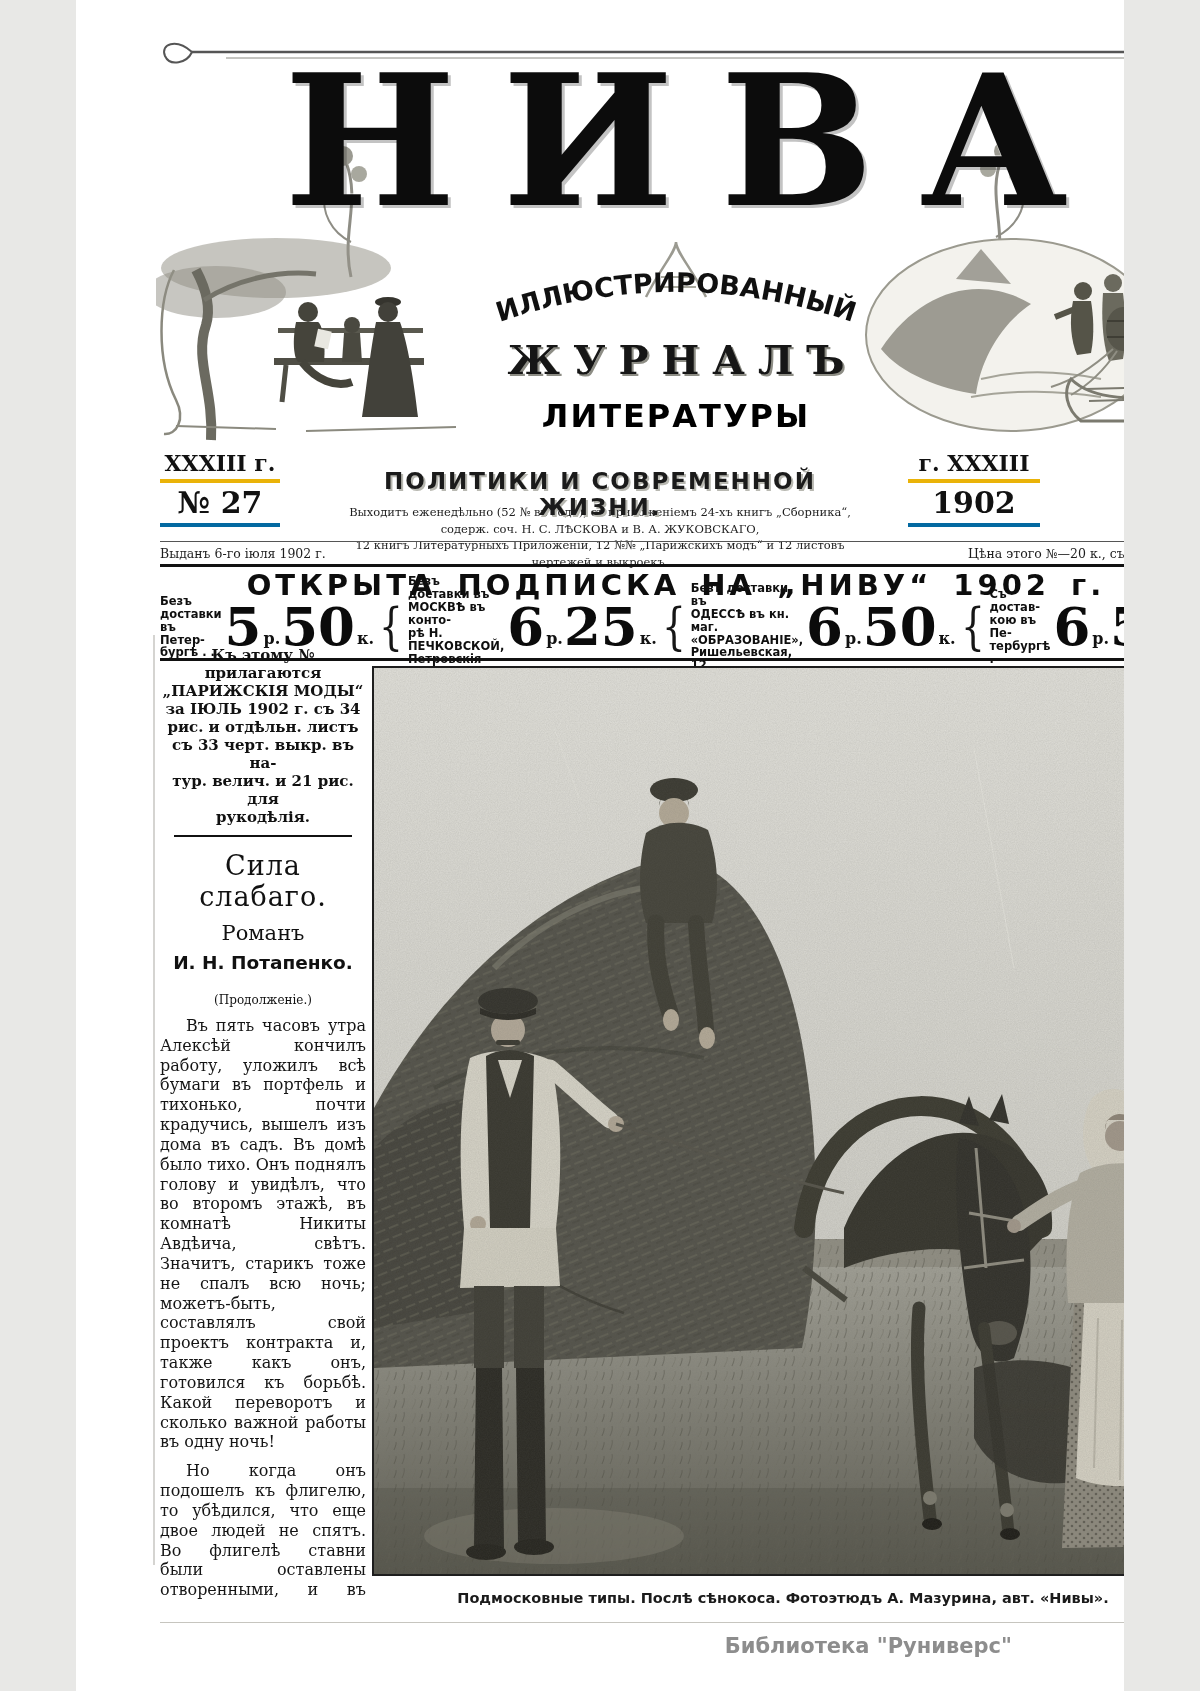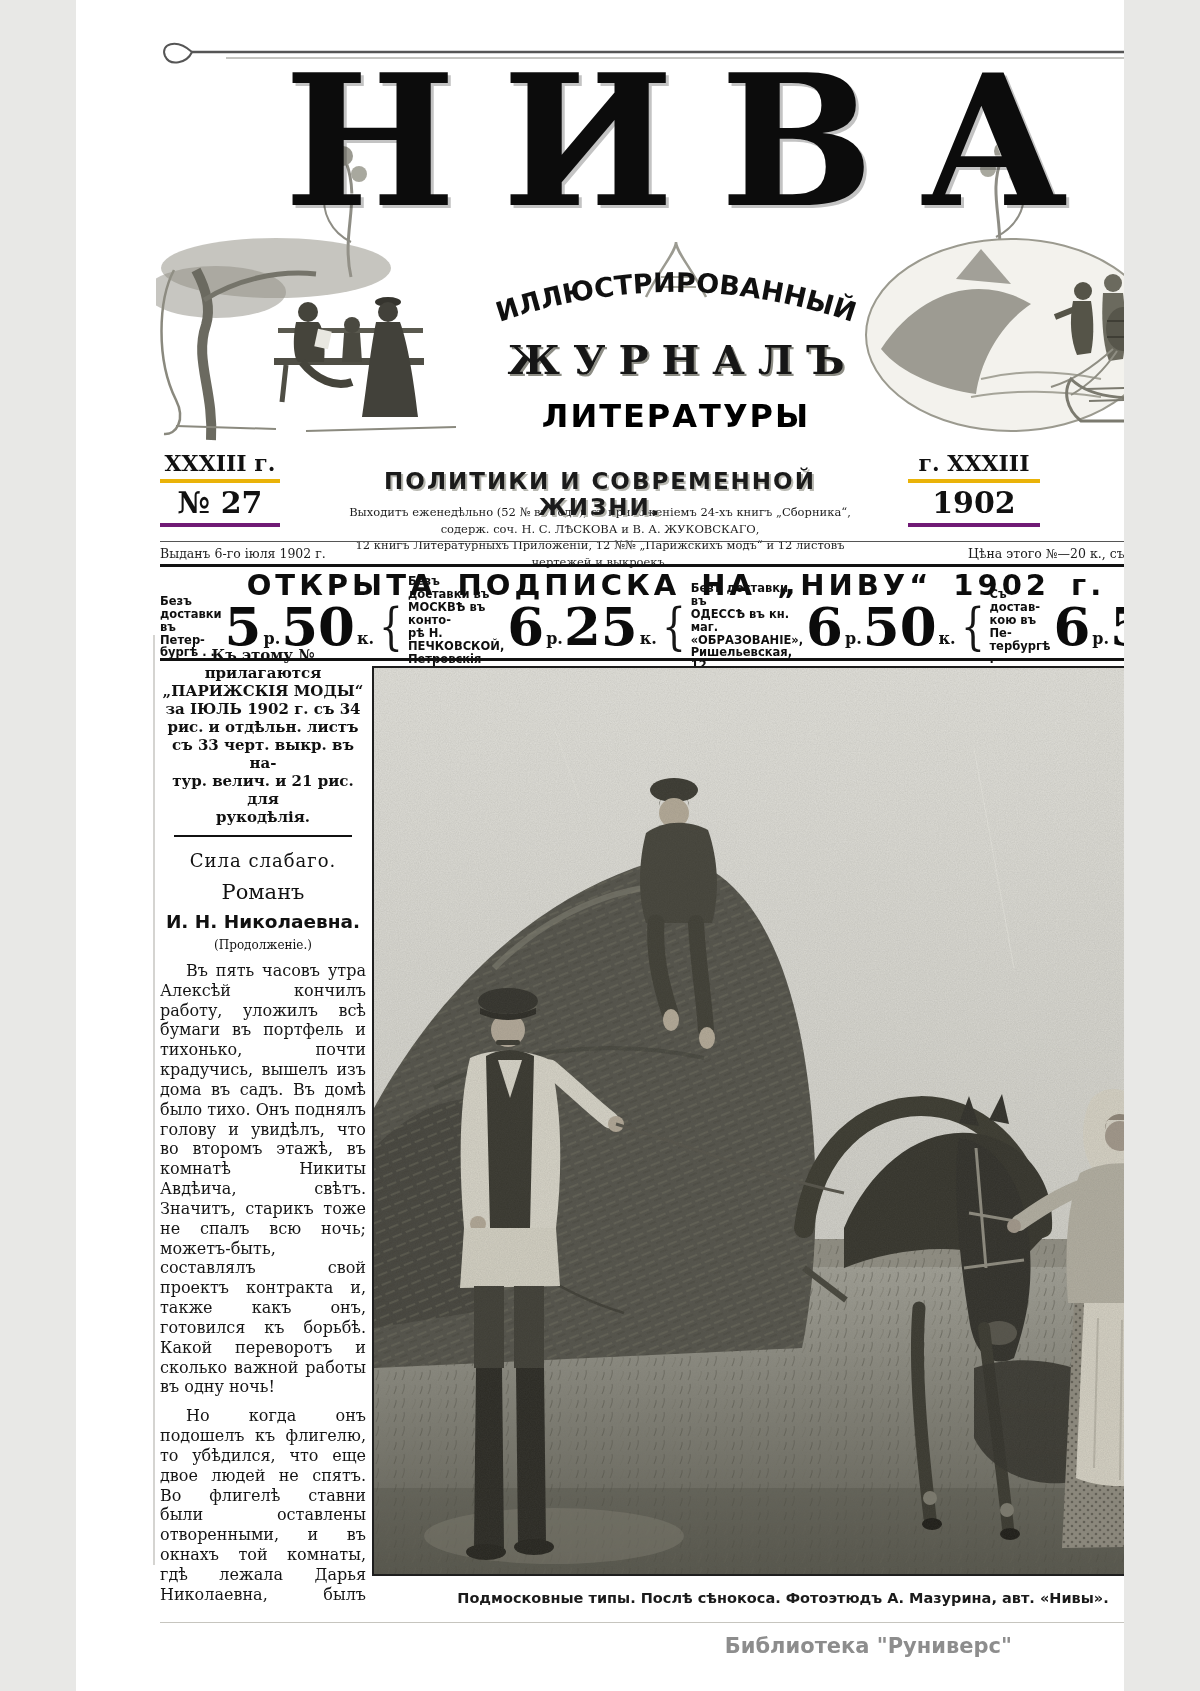--- a/index.html
+++ b/index.html
@@ -22,21 +22,21 @@
   .mast-word3{margin-top:14px;font-family:"DejaVu Sans",sans-serif;font-weight:bold;font-size:32px;
       letter-spacing:2px;color:#000000;}
   
   .motto{position:absolute;left:300px;right:300px;top:468px;text-align:center;z-index:2;
       font-family:"DejaVu Sans",sans-serif;font-weight:bold;font-size:23px;letter-spacing:2px;
       color:#1b1b1b;text-shadow:2px 2px 0 #b8b8b1;}
   .vol-block{position:absolute;top:450px;text-align:center;}
   .vol-left{left:84px;width:120px;}
   .vol-right{right:84px;width:132px;}
   .vol-label{font-size:22px;font-weight:bold;border-bottom:4px solid #eab308;padding-bottom:3px;}
-  .vol-number{font-size:30px;font-weight:bold;padding:2px 0 3px;border-bottom:4px solid #701a75;}
+  .vol-number{font-size:30px;font-weight:bold;padding:2px 0 3px;border-bottom:4px solid #0369a1;}
   .pub-lines{position:absolute;left:250px;right:250px;top:504px;text-align:center;
       font-size:11.5px;line-height:1.45;color:#1d1d1d;}
   .rule{position:absolute;left:84px;width:1032px;background:#111;}
   .rule-thin{top:541px;height:1px;background:#555;}
   .issued-row{position:absolute;left:84px;width:1032px;top:546px;font-size:12.5px;
       display:flex;justify-content:space-between;color:#1d1d1d;}
   .rule-mid{top:564px;height:3px;}
   
   .sub-heading{position:absolute;left:84px;width:1032px;top:568px;text-align:center;
       font-family:"DejaVu Sans",sans-serif;font-weight:bold;font-size:29px;letter-spacing:4px;
@@ -49,25 +49,25 @@
   .offer-label{font-family:"DejaVu Sans",sans-serif;font-weight:bold;font-size:11.5px;
       line-height:1.13;white-space:pre-line;text-align:left;color:#0f0f0f;}
   .offer-price{display:flex;align-items:flex-end;margin-left:3px;}
   .num{font-family:"DejaVu Serif",serif;font-weight:bold;font-size:53px;line-height:.82;color:#0b0b0b;}
   .cur{font-family:"DejaVu Serif",serif;font-weight:bold;font-size:16px;margin:0 1px 1px 2px;}
   .rule-thick2{top:658px;height:3px;}
   
   .left-col{position:absolute;left:84px;top:646px;width:206px;height:956px;overflow:hidden;}
   .supplement{font-weight:bold;font-size:15px;line-height:1.2;text-align:center;white-space:pre-line;}
   .col-rule{height:2px;background:#111;margin:9px 14px 13px;}
-  .art-title{text-align:center;font-size:18px;letter-spacing:1px;}
+  .art-title{text-align:center;font-size:27px;letter-spacing:1px;}
   .art-genre{text-align:center;font-size:21px;margin-top:9px;}
   .art-author{text-align:center;font-family:"DejaVu Sans",sans-serif;font-weight:bold;
       font-size:18.5px;margin-top:7px;}
-  .art-cont{text-align:center;font-size:12px;margin-top:6px;}
+  .art-cont{text-align:center;font-size:12px;margin-top:20px;}
   .art-para{font-size:16px;line-height:1.24;text-align:justify;text-indent:26px;margin-top:9px;
       color:#151515;}
   
   .photo-frame{position:absolute;left:296px;top:666px;width:818px;height:906px;
       border:2px solid #1e1e1e;background:#d8d7d1;}
   .photo-frame svg{display:block;}
   .photo-caption{position:absolute;left:296px;top:1590px;width:822px;text-align:center;
       font-family:"DejaVu Sans",sans-serif;font-weight:bold;font-size:14.5px;color:#1b1b1b;}
   .footer-rule{position:absolute;left:84px;width:1032px;top:1622px;height:1px;background:#c6c5bf;}
   .watermark{position:absolute;right:112px;top:1634px;font-family:"DejaVu Sans",sans-serif;
@@ -257,21 +257,21 @@
     <div class="supplement">Къ этому № прилагаются
 „ПАРИЖСКІЯ МОДЫ“
 за ІЮЛЬ 1902 г. съ 34
 рис. и отдѣльн. листъ
 съ 33 черт. выкр. въ на-
 тур. велич. и 21 рис. для
 рукодѣлія.</div>
     <div class="col-rule"></div>
     <div class="art-title">Сила слабаго.</div>
     <div class="art-genre">Романъ</div>
-    <div class="art-author">И. Н. Николаевна.</div>
+    <div class="art-author">И. Н. Потапенко.</div>
     <div class="art-cont">(Продолженіе.)</div>
     <div class="art-para">Въ пять часовъ утра Алексѣй кончилъ работу, уложилъ всѣ бумаги въ портфель и тихонько, почти крадучись, вышелъ изъ дома въ садъ. Въ домѣ было тихо. Онъ поднялъ голову и увидѣлъ, что во второмъ этажѣ, въ комнатѣ Никиты Авдѣича, свѣтъ. Значитъ, старикъ тоже не спалъ всю ночь; можетъ-быть, составлялъ свой проектъ контракта и, также какъ онъ, готовился къ борьбѣ. Какой переворотъ и сколько важной работы въ одну ночь!</div>
     <div class="art-para">Но когда онъ подошелъ къ флигелю, то убѣдился, что еще двое людей не спятъ. Во флигелѣ ставни были оставлены отворенными, и въ окнахъ той комнаты, гдѣ лежала Дарья Николаевна, былъ свѣтъ. Онъ подошелъ къ одному изъ оконъ и увидѣлъ, что Дарья Николаевна полулежитъ на диванѣ, а Илья стоитъ</div>
   </div>
 
   <div class="photo-frame">
     <svg width="818" height="906" viewBox="0 0 818 906">
       <defs>
         <linearGradient id="skyG" x1="0" y1="0" x2="0" y2="1">
           <stop offset="0" stop-color="#e1e0da"></stop>

